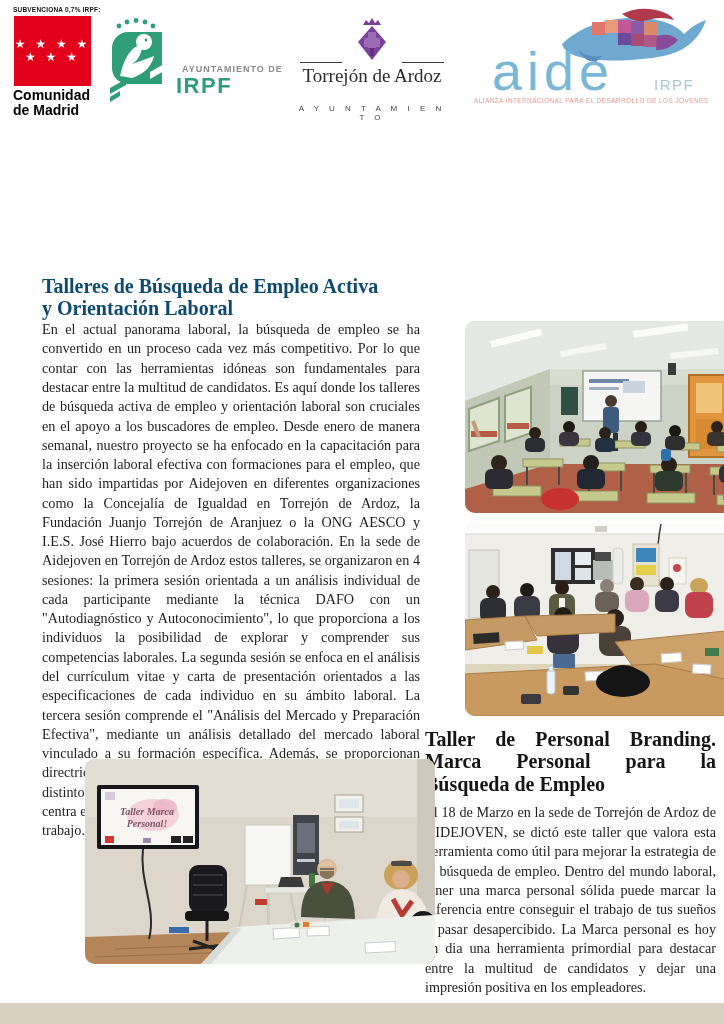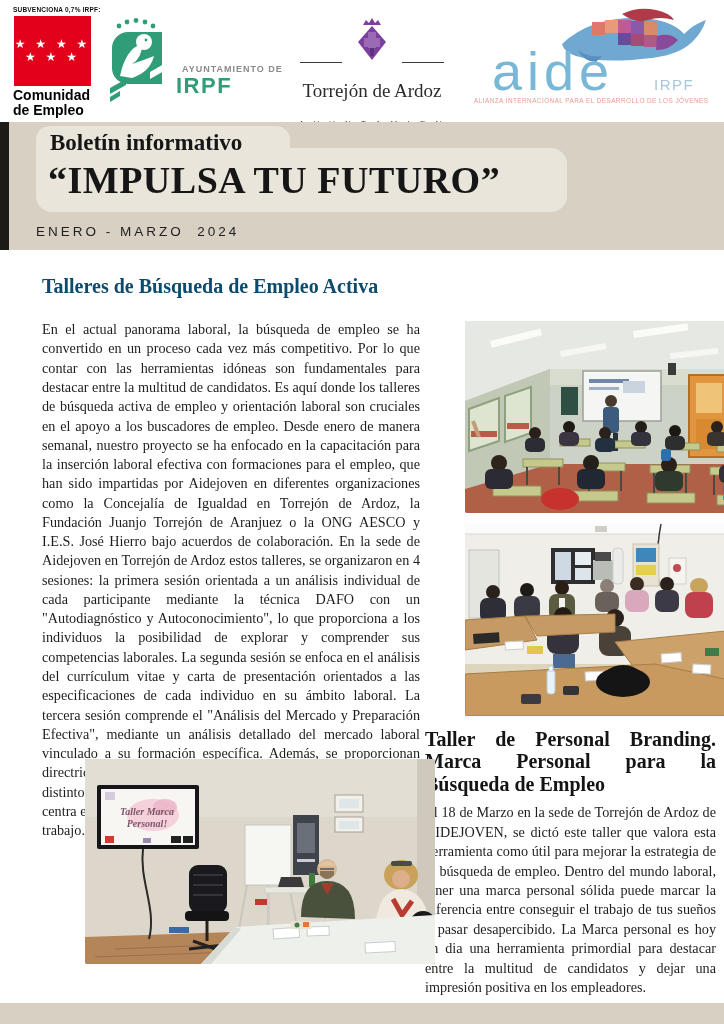--- a/index.html
+++ b/index.html
@@ -20,21 +20,21 @@
   .parla-block { position:absolute; left:106px; top:16px; width:168px; height:96px; }
   .parla-emblem { position:absolute; left:0; top:0; }
   .parla-text { position:absolute; left:70px; top:48px; }
   .parla-top { font:700 9px "Liberation Sans",sans-serif; color:#8a8a8a; letter-spacing:1px; white-space:nowrap;margin-left:6px; }
   .parla-name { font:700 22px "Liberation Sans",sans-serif; color:#2f9e78; letter-spacing:1.5px; line-height:1.05; }
 
   .torrejon-block { position:absolute; left:298px; top:18px; width:148px; text-align:center; }
   .torrejon-crest { display:block; margin:0 auto; }
   .torrejon-line { position:absolute; top:44px; border-top:1.5px solid #3a3a3a; width:42px; }
   .torrejon-line.l { left:2px; } .torrejon-line.r { right:2px; }
-  .torrejon-name { font:400 19px "Liberation Serif",serif; color:#2b2b2b; margin-top:18px; white-space:nowrap; }
+  .torrejon-name { font:400 19px "Liberation Serif",serif; color:#2b2b2b; margin-top:3px; white-space:nowrap; }
   .torrejon-sub { font:400 8px "Liberation Sans",sans-serif; color:#444; letter-spacing:4px; margin-top:17px; }
 
   .aide-block { position:absolute; left:466px; top:4px; width:256px; height:106px; }
   .aide-whale { position:absolute; left:86px; top:2px; }
   .aide-words { position:absolute; left:26px; top:40px; display:flex; align-items:baseline;gap:40px; }
   .aide-name { font:400 54px "Liberation Sans",sans-serif; color:#79b7d6; letter-spacing:5px; line-height:1; }
   .aide-sub  { font:400 15px "Liberation Sans",sans-serif; color:#a9c6d8; letter-spacing:1.5px; }
   .aide-tagline { position:absolute; left:8px; top:93px; font:400 6.4px "Liberation Sans",sans-serif;
                   color:#e89a93; letter-spacing:.45px; white-space:nowrap; }
 
@@ -56,21 +56,21 @@
              line-height:1.357; color:#1d1d1d; text-align:justify; }
   .a1-body b { font-weight:400; }
 
   .a2-title { position:absolute; left:425px; top:711px; width:291px; font:700 20px "Liberation Serif",serif;
               line-height:1.14; color:#141414; }
   .a2-title .just { display:block; text-align:justify; text-align-last:justify; }
   .a2-body { position:absolute; left:425px; top:789px; width:291px; font:400 14.2px "Liberation Serif",serif;
              line-height:1.37; color:#1d1d1d; text-align:justify; }
 
   
-  .photo { position:absolute; overflow:hidden; border-radius:2px; background:#ccc;text-decoration:underline; }
+  .photo { position:absolute; overflow:hidden; border-radius:10px; background:#ccc;text-decoration:underline; }
   .photo svg { display:block; width:100%; height:100%; }
   #photo1 { left:425px; top:305px; width:291px; height:192px; }
   #photo2 { left:425px; top:508px; width:291px; height:192px; }
   #photo3 { left:45px;  top:743px; width:350px; height:205px; }
 
   .footband { position:absolute; left:0; top:1003px; width:724px; height:21px; background:#d7d0c3; }
 </style>
 </head>
 <body>
 
@@ -79,21 +79,21 @@
   <header>
 
     <div class="subvention">SUBVENCIONA 0,7% IRPF:</div>
 
     <div class="cam-flag">
       <div class="cam-row">★ ★ ★ ★</div>
       <div class="cam-row">★ ★ ★</div>
     </div>
     <div class="cam-label">
       <div>Comunidad</div>
-      <div>de Empleo</div>
+      <div>de Madrid</div>
     </div>
 
     <div class="parla-block">
       <svg class="parla-emblem" width="62" height="86" viewBox="0 0 62 86">
         <circle cx="13" cy="10" r="2.4" fill="#2f9e78"></circle>
           <circle cx="21" cy="6" r="2.4" fill="#2f9e78"></circle>
         <circle cx="30" cy="4.5" r="2.4" fill="#2f9e78"></circle>
           <circle cx="39" cy="6" r="2.4" fill="#2f9e78"></circle>
         <circle cx="47" cy="10" r="2.4" fill="#2f9e78"></circle>
         <path d="M22,16 h34 v52 h-34 a16,16 0 0 1 -16,-16 v-20 a16,16 0 0 1 16,-16 z" fill="#2f9e78"></path>
@@ -141,31 +141,24 @@
         <path d="M26,44 q10,8 24,6 l-6,6 q-12,0 -18,-12 z" fill="#5a8ec0"></path>
       </svg>
       <div class="aide-words">
         <span class="aide-name">aide</span>
         <span class="aide-sub">IRPF</span>
       </div>
       <div class="aide-tagline">ALIANZA INTERNACIONAL PARA EL DESARROLLO DE LOS JÓVENES</div>
     </div>
   </header>
 
-  <section class="band">
-    <div class="band-strip"></div>
-    <div class="title-box-a"></div>
-    <div class="title-box-b"></div>
-    <div class="kicker">Boletín informativo</div>
-    <div class="main-title">“IMPULSA TU FUTURO”</div>
-    <div class="period">ENERO - MARZO  2024</div>
-  </section>
 
   <h2 class="a1-title">
     <span style="display:block">Talleres de Búsqueda de Empleo Activa</span>
+    <span style="display:block">y Orientación Laboral</span>
   </h2>
   <p class="a1-body"><span>En el actual panorama laboral, la búsqueda de empleo se ha convertido en un proceso cada vez más competitivo. Por lo que contar con las herramientas idóneas son fundamentales para destacar entre la multitud de candidatos. Es aquí donde los </span><b>talleres de búsqueda activa de empleo y orientación laboral</b><span> son cruciales en el apoyo a los buscadores de empleo. Desde enero de manera semanal, nuestro proyecto se ha enfocado en la capacitación para la inserción laboral efectiva con formaciones para el empleo, que han sido impartidas por Aidejoven en diferentes organizaciones como la Concejalía de Igualdad en Torrejón de Ardoz, la Fundación Juanjo Torrejón de Aranjuez o la ONG AESCO y I.E.S. José Hierro bajo acuerdos de colaboración. En la sede de Aidejoven en Torrejón de Ardoz estos talleres, se organizaron en 4 sesiones: la primera sesión orientada a un análisis individual de cada participante mediante la técnica DAFO con un "Autodiagnóstico y Autoconocimiento", lo que proporciona a los individuos la posibilidad de explorar y comprender sus competencias laborales. La segunda sesión se enfoca en el análisis del currículum vitae y carta de presentación orientados a las especificaciones de cada individuo en su ámbito laboral. La tercera sesión comprende el "Análisis del Mercado y Preparación Efectiva", mediante un análisis detallado del mercado laboral vinculado a su formación específica. Además, se proporcionan directrices precisas para la aplicación estratégica a través de distintos portales de empleo. La culminación de estos talleres se centra en "Tips" para enfrentar los diferentes tipos de entrevista de trabajo.</span></p>
 
   <figure class="photo" id="photo1">
     <svg viewBox="0 0 291 192" preserveAspectRatio="none">
       <rect x="85" y="48" width="206" height="95" fill="#cdd2c6"></rect>
       <rect x="85" y="48" width="206" height="16" fill="#d9ddd0"></rect>
       <polygon points="0,0 291,0 291,48 85,48 0,80" fill="#e6e8e3"></polygon>
       <rect x="25" y="20" width="52" height="7" fill="#fbfbf8" transform="rotate(-14 25 20)"></rect>
       <rect x="95" y="30" width="46" height="6" fill="#f6f7f3" transform="rotate(-10 95 30)"></rect>

